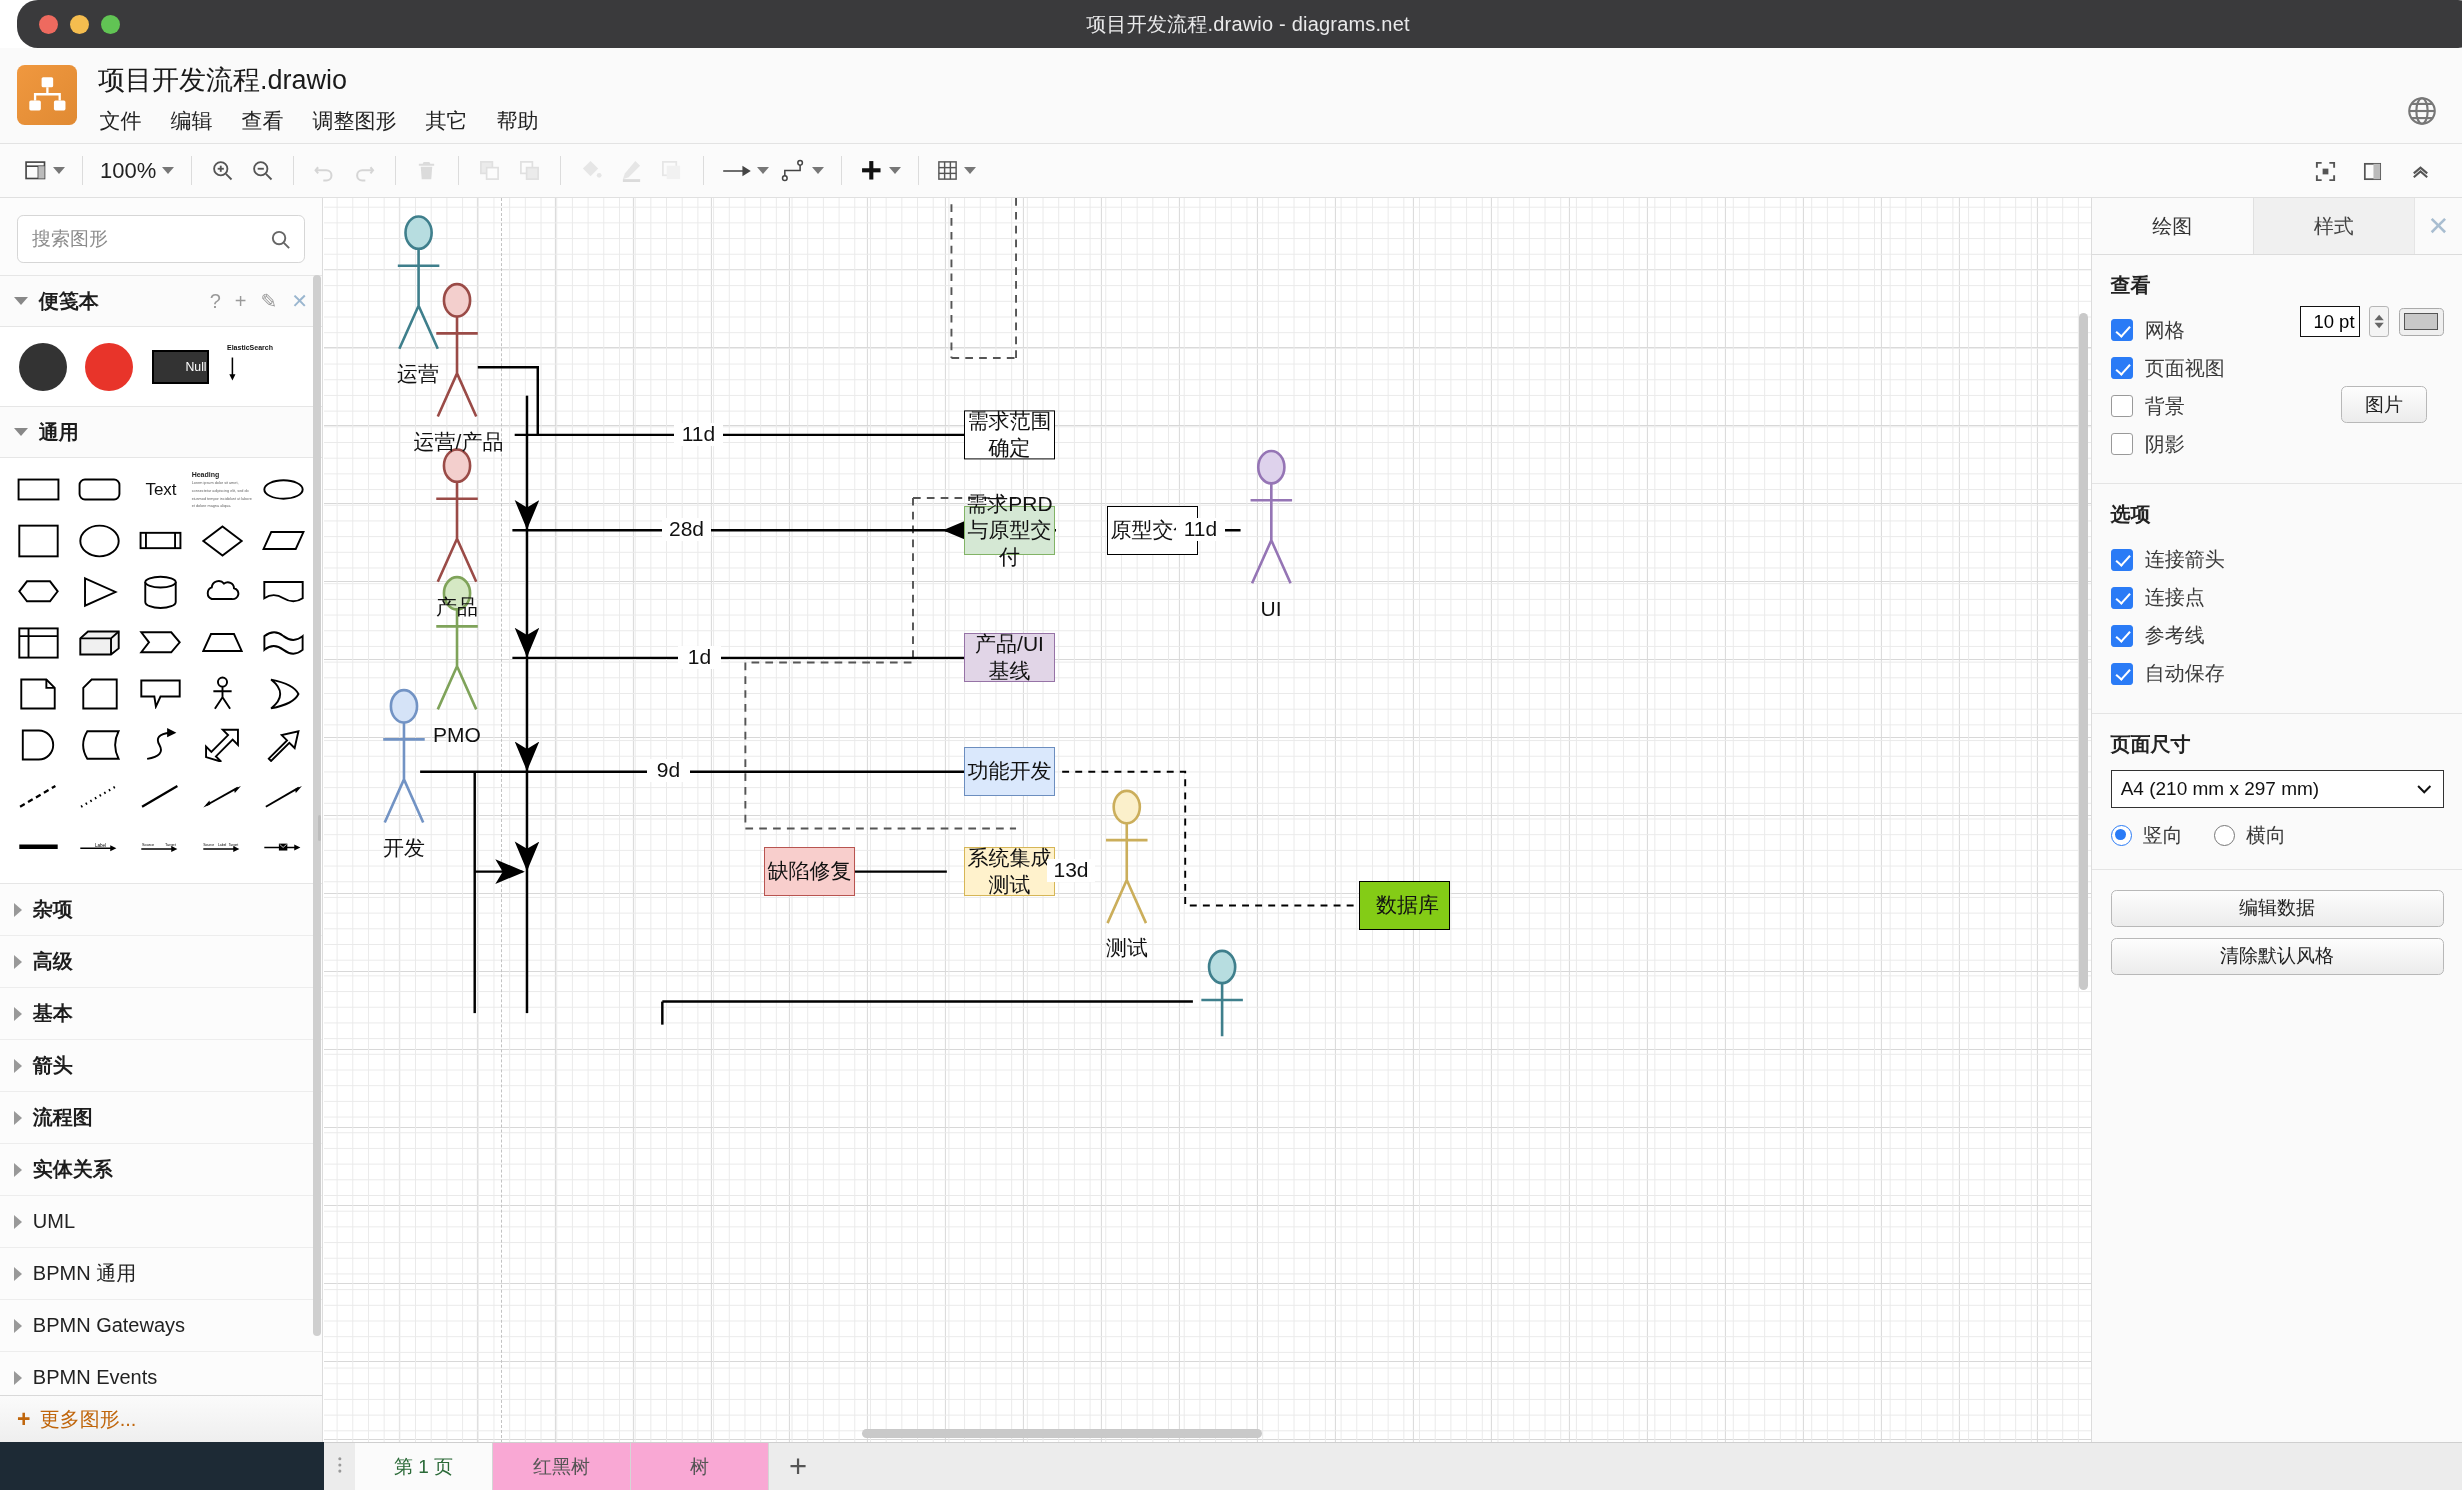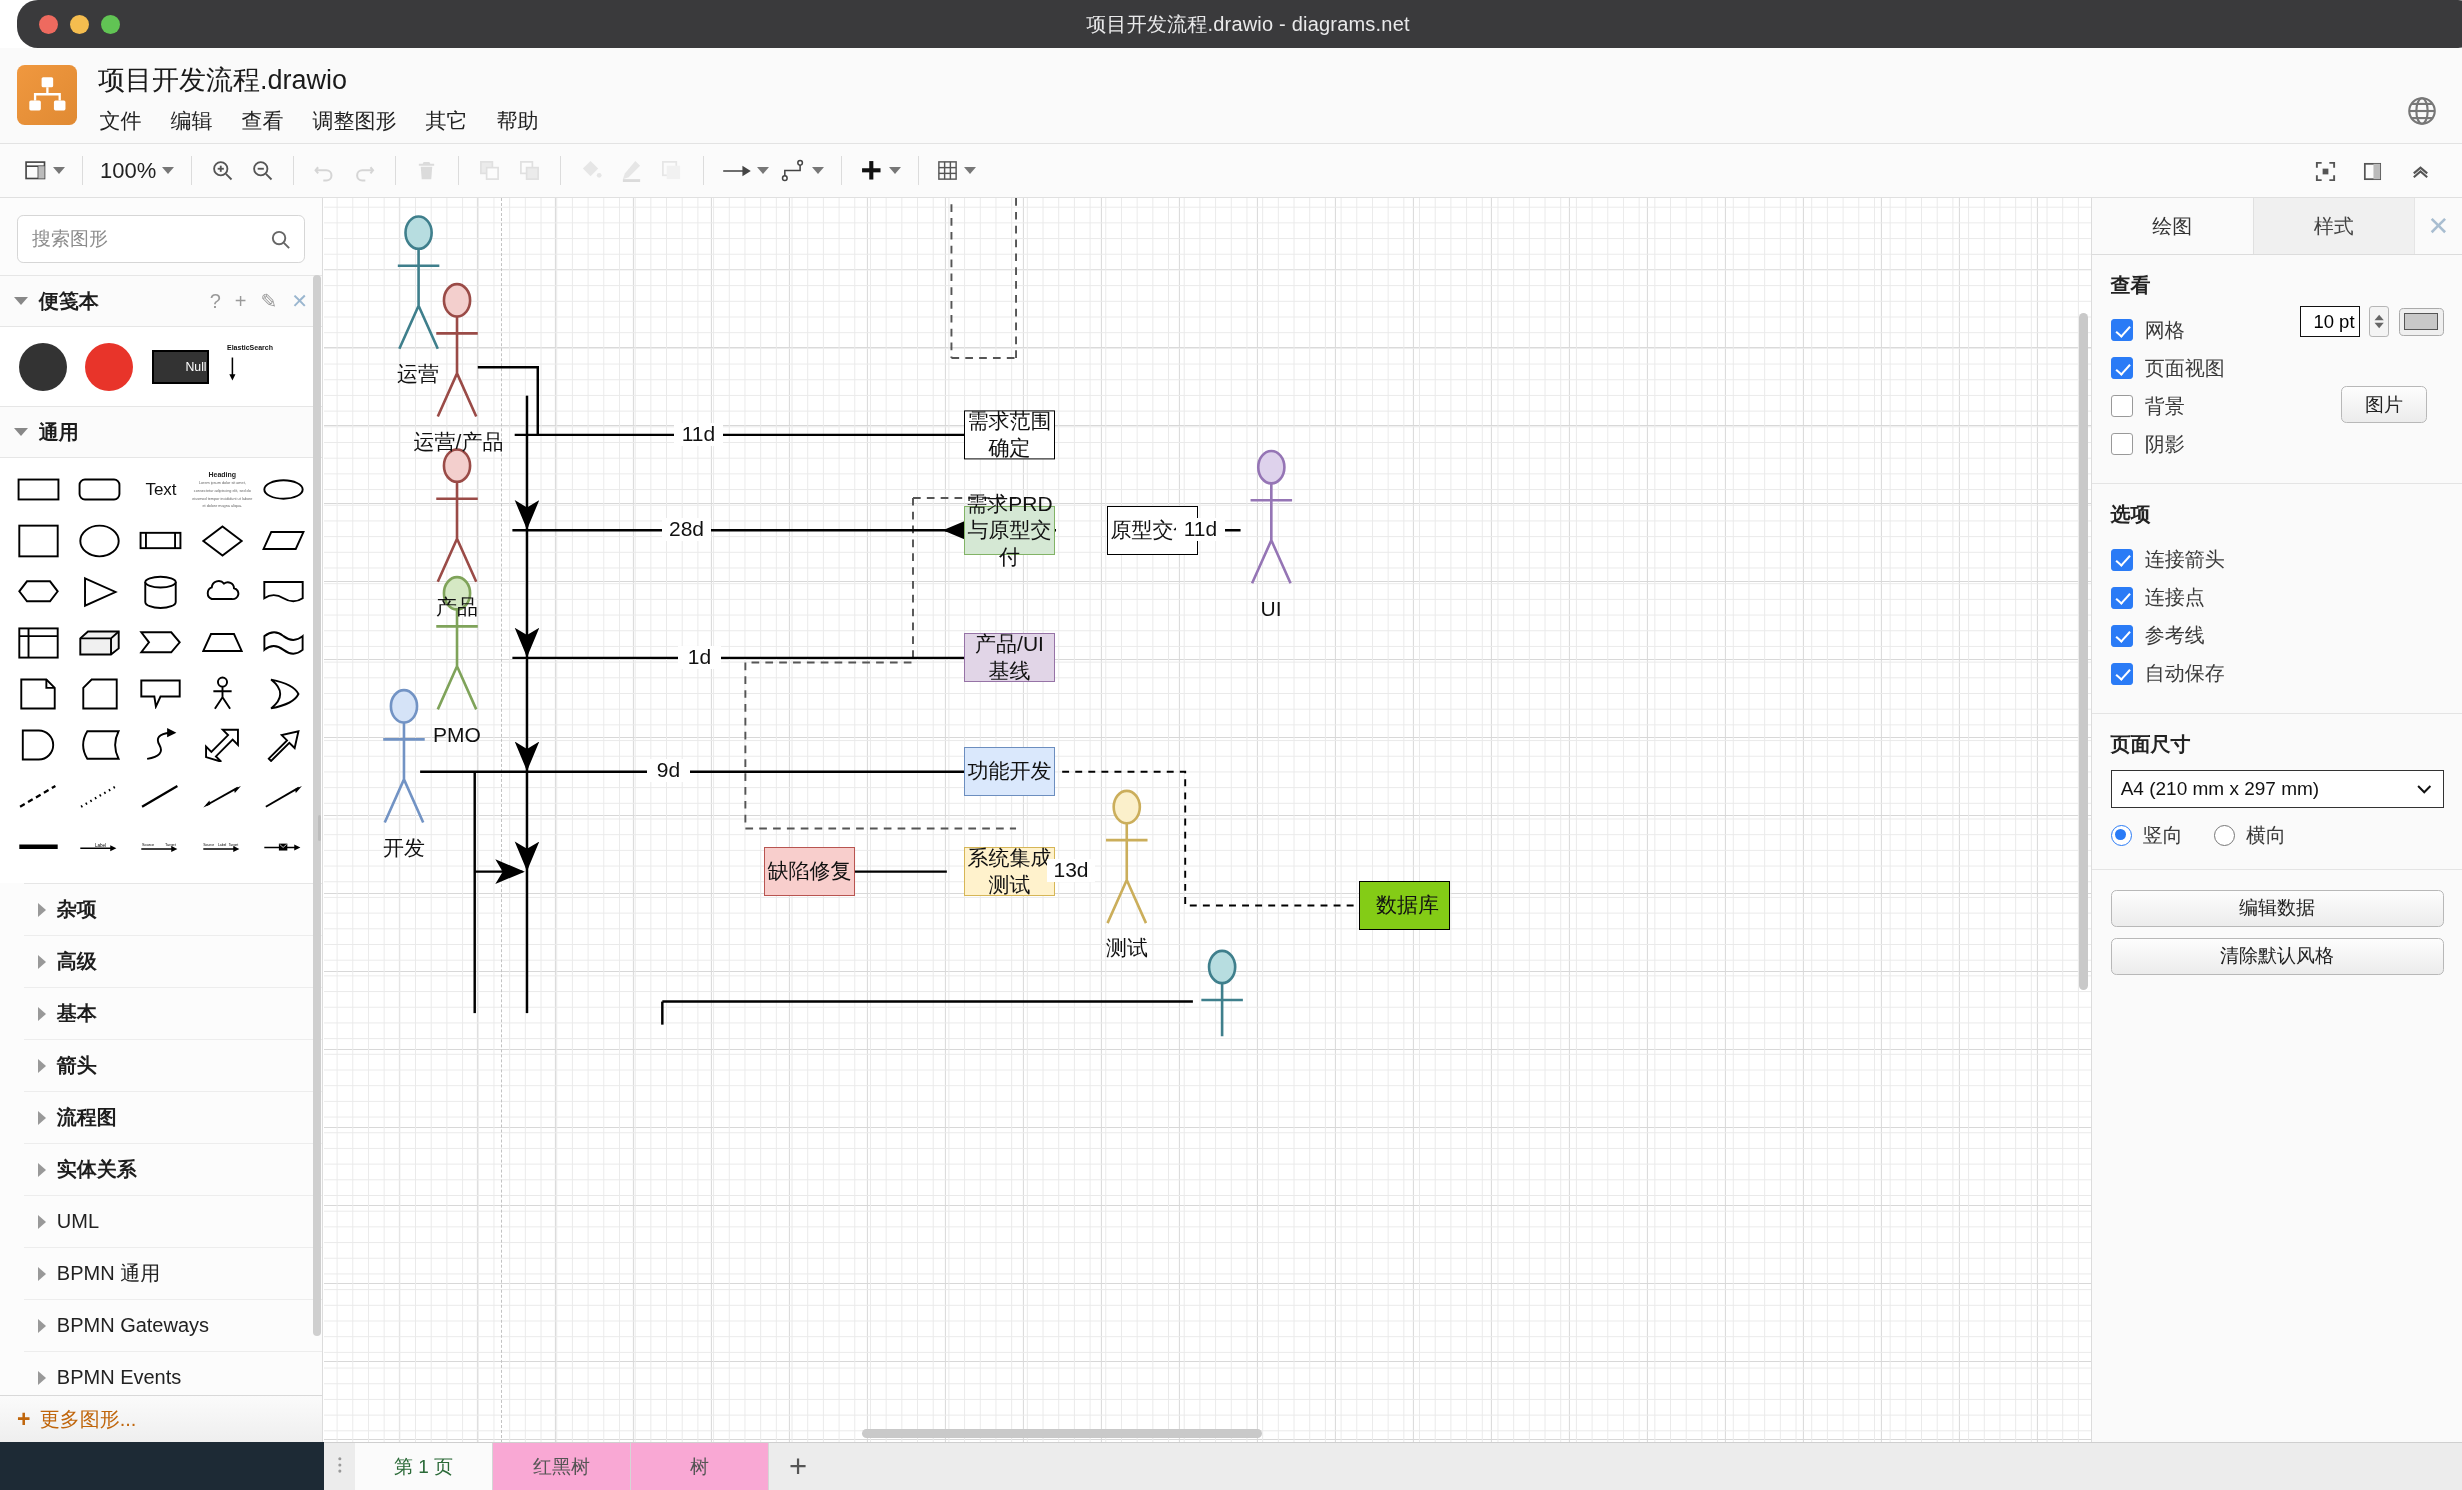--- a/index.html
+++ b/index.html
@@ -84,24 +84,24 @@
   .tri.right { border-top: 7px solid transparent; border-bottom: 7px solid transparent; border-left: 8.5px solid #999; }
   .sec-title { font-size: 20px; color: #1d1d1d; font-weight: bold; }
   .sec-title.plain { font-weight: normal; color: #222; }
   .sec-actions { position: absolute; right: 14px; display: flex; align-items: center; gap: 14px; color: #9a9a9a; font-size: 20px; }
 
   .scratch { display: flex; align-items: center; gap: 18.5px; padding: 15.4px 18.5px; background: #fff; }
   .sw-circle { width: 48px; height: 48px; border-radius: 50%; }
   .sw-rect { width: 57px; height: 34px; border: 2.3px solid #000; background: #333; color: #fff; font-size: 12.3px; display: flex; align-items: center; justify-content: center; padding-left: 32px; }
   .sw-mini { width: 57px; height: 45px; position: relative; font-size: 6.2px; color: #111; }
 
-  .shape-grid { display: grid; grid-template-columns: repeat(5, 1fr); gap: 0; padding: 6.2px 7.7px 10.8px 7.7px; background: #fff; text-align: center; }
+  .shape-grid { display: grid; grid-template-columns: repeat(5, 1fr); gap: 0; padding: 6.2px 7.7px 10.8px 7.7px; background: #fff; }
   .shape-cell { height: 51px; display: flex; align-items: center; justify-content: center; }
 
-  .cat-list { border-top: 0.8px solid #e6e6e6; margin-left: 24px; }
+  .cat-list { border-top: 0.8px solid #e6e6e6; }
   .cat-row {
     height: 52px; display: flex; align-items: center; padding: 0 14px;
     border-bottom: 0.8px solid #ededed; background: #fcfcfc;
   }
   .sb-scroll { position: absolute; right: 1.5px; top: 77px; width: 7.7px; height: 1061px; background: #cfcfcf; border-radius: 4.6px; }
 
   .more-shapes {
     position: absolute; bottom: 0; left: 0; width: 323px; height: 48px;
     background: linear-gradient(180deg, #fbfbfb, #eeeeee);
     border-top: 0.8px solid #d9d9d9;

